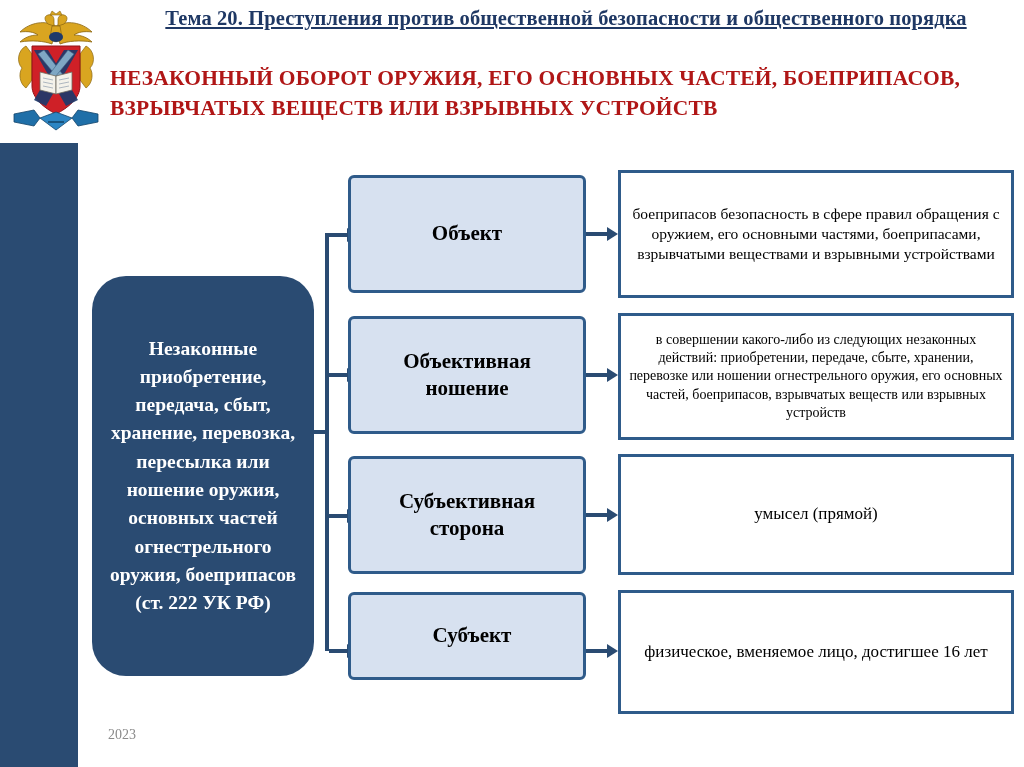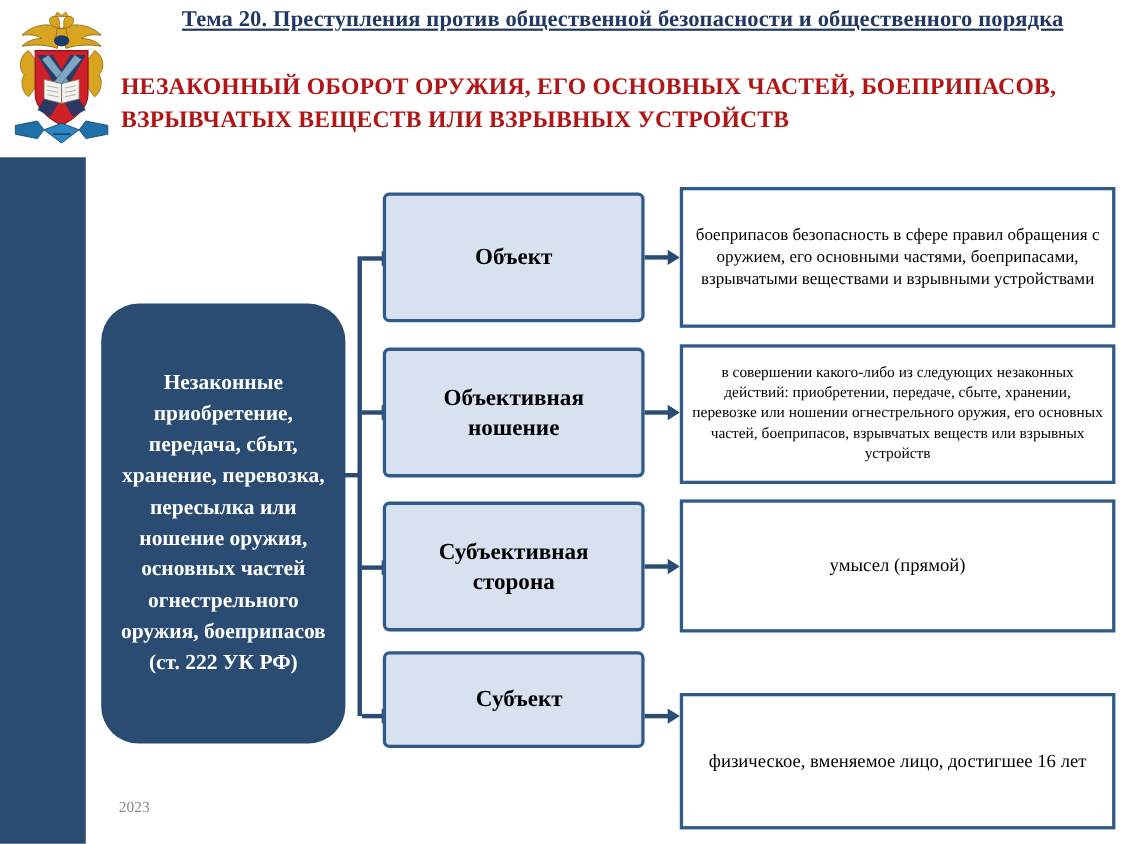--- a/index.html
+++ b/index.html
@@ -180,21 +180,21 @@
     align-items: center;
     justify-content: center;
     text-align: center;
     color: #000000;
     line-height: 1.3;
     padding: 4px 8px;
   }
   .right-box.rb-1 { font-size: 15.5px; }
   .right-box.rb-2 { font-size: 14px; }
   .right-box.rb-3 { font-size: 17px; }
-  .right-box.rb-4 { font-size: 17px; margin-top: 40px; }
+  .right-box.rb-4 { font-size: 17px; }
 
   
   .footer-year {
     position: absolute;
     left: 108px;
     top: 727px;
     font-size: 14px;
     color: #8a8a8a;
     text-align: center;
   }

